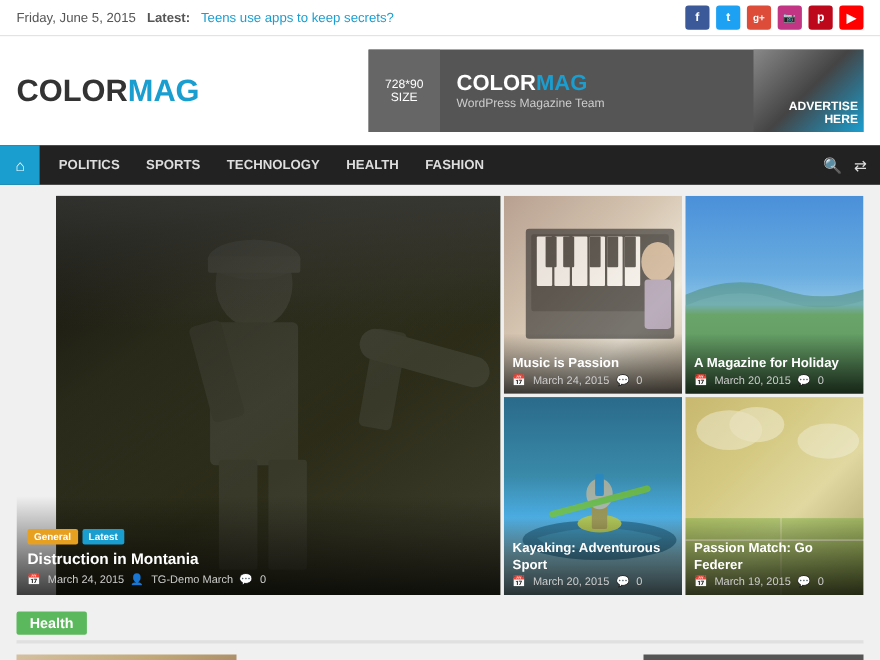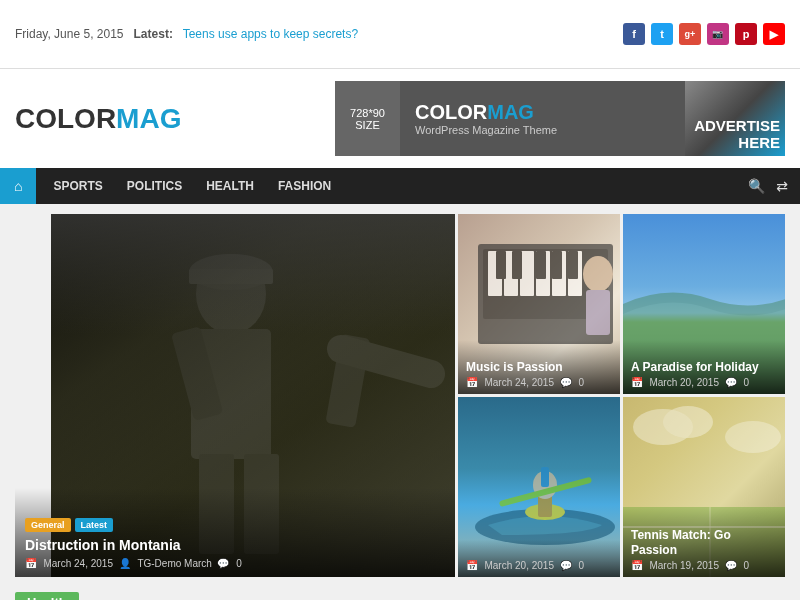--- a/index.html
+++ b/index.html
@@ -2,21 +2,21 @@
 <html><head>
   <meta charset="utf-8">
   <style>
     * { margin: 0; padding: 0; box-sizing: border-box; }
     body { font-family: Arial, sans-serif; font-size: 13px; background: #f0f0f0; width: 800px; }
 
     
     .top-bar {
       background: #fff;
       border-bottom: 1px solid #ddd;
-      padding: 23px 15px;
+      padding: 5px 15px;
       display: flex;
       align-items: center;
       justify-content: space-between;
       font-size: 12px;
       color: #555;
     }
     .top-bar .latest-link { color: #1a9ed0; text-decoration: none; }
     .top-bar .social-icons { display: flex; gap: 6px; }
     .social-icon {
       width: 22px; height: 22px; border-radius: 3px;
@@ -73,21 +73,21 @@
     .ad-sub { color: #ccc; font-size: 11px; }
     .ad-graphic {
       width: 100px;
       height: 100%;
       background: linear-gradient(135deg, #888 0%, #444 50%, #1a9ed0 100%);
       display: flex;
       align-items: flex-end;
       justify-content: flex-end;
       padding: 5px;
     }
-    .ad-here { color: #fff; font-size: 15px; font-weight: bold; text-align: right; }
+    .ad-here { color: #fff; font-size: 11px; font-weight: bold; text-align: right; }
 
     
     .nav {
       background: #222;
       display: flex;
       align-items: center;
       padding: 0;
     }
     .nav-home {
       background: #1a9ed0;
@@ -288,33 +288,34 @@
   </div>
   <div class="ad-banner">
     <div class="ad-size">
       <div>728*90</div>
       <div>SIZE</div>
     </div>
     <div class="ad-content">
       <div class="ad-logo">
         <span style="color:#fff;">COLOR</span><span style="color:#1a9ed0;">MAG</span>
       </div>
-      <div class="ad-sub">WordPress Magazine Theme</div>
+      <div class="ad-sub">WordPress Magazine Team</div>
     </div>
     <div class="ad-graphic">
       <div class="ad-here">ADVERTISE HERE</div>
     </div>
   </div>
 </div>
 
 <nav class="nav">
   <div class="nav-home">⌂</div>
   <div class="nav-items">
+    <a href="#" class="nav-item">POLITICS</a>
     <a href="#" class="nav-item">SPORTS</a>
-    <a href="#" class="nav-item">POLITICS</a>
+    <a href="#" class="nav-item">TECHNOLOGY</a>
     <a href="#" class="nav-item">HEALTH</a>
     <a href="#" class="nav-item">FASHION</a>
   </div>
   <div class="nav-right">
     <span class="nav-icon">🔍</span>
     <span class="nav-icon">⇄</span>
   </div>
 </nav>
 
 <div class="main">
@@ -391,21 +392,21 @@
     </div>
 
     <div class="grid-cell">
       <div class="img-coast">
         <svg viewBox="0 0 175 180" width="175" height="180" style="position:absolute;top:0;left:0;opacity:0.5;">
           <path d="M0 90 Q44 70 87 85 Q131 100 175 80 L175 180 L0 180 Z" fill="#4a8a6a"></path>
           <path d="M0 100 Q44 80 87 95 Q131 110 175 90 L175 180 L0 180 Z" fill="#5a9a7a"></path>
         </svg>
       </div>
       <div class="cell-overlay-small">
-        <div class="article-title-sm">A Paradise for Holiday</div>
+        <div class="article-title-sm">A Magazine for Holiday</div>
         <div class="article-meta">
           <span>📅</span>
           <span>March 20, 2015</span>
           <span>💬</span>
           <span>0</span>
         </div>
       </div>
     </div>
 
     <div class="grid-cell">
@@ -414,20 +415,21 @@
           <ellipse cx="87" cy="130" rx="70" ry="18" fill="#1a5a7a"></ellipse>
           <path d="M30 128 Q87 110 144 128 Q130 138 44 138 Z" fill="#2a7a9a"></path>
           <ellipse cx="87" cy="115" rx="20" ry="8" fill="#e8d000"></ellipse>
           <rect x="80" y="90" width="14" height="30" fill="#cc8800" rx="2"></rect>
           <ellipse cx="87" cy="88" rx="12" ry="14" fill="#e8c090"></ellipse>
           <rect x="83" y="70" width="8" height="20" fill="#2288cc" rx="2"></rect>
           <rect x="40" y="92" width="95" height="6" fill="#88cc00" rx="3" transform="rotate(-15,87,95)"></rect>
         </svg>
       </div>
       <div class="cell-overlay-small">
+        <div class="article-title-sm">Kayaking: Adventurous Sport</div>
         <div class="article-meta">
           <span>📅</span>
           <span>March 20, 2015</span>
           <span>💬</span>
           <span>0</span>
         </div>
       </div>
     </div>
 
     <div class="grid-cell">
@@ -436,21 +438,21 @@
           <rect x="0" y="110" width="175" height="70" fill="#7aaa40"></rect>
           <line x1="0" y1="130" x2="175" y2="130" stroke="#fff" stroke-width="1.5" opacity="0.7"></line>
           <line x1="87" y1="110" x2="87" y2="180" stroke="#fff" stroke-width="1" opacity="0.5"></line>
 
           <ellipse cx="40" cy="30" rx="30" ry="18" fill="rgba(255,255,255,0.7)"></ellipse>
           <ellipse cx="65" cy="25" rx="25" ry="16" fill="rgba(255,255,255,0.7)"></ellipse>
           <ellipse cx="130" cy="40" rx="28" ry="16" fill="rgba(255,255,255,0.6)"></ellipse>
         </svg>
       </div>
       <div class="cell-overlay-small">
-        <div class="article-title-sm">Tennis Match: Go Passion</div>
+        <div class="article-title-sm">Passion Match: Go Federer</div>
         <div class="article-meta">
           <span>📅</span>
           <span>March 19, 2015</span>
           <span>💬</span>
           <span>0</span>
         </div>
       </div>
     </div>
 
   </div>

